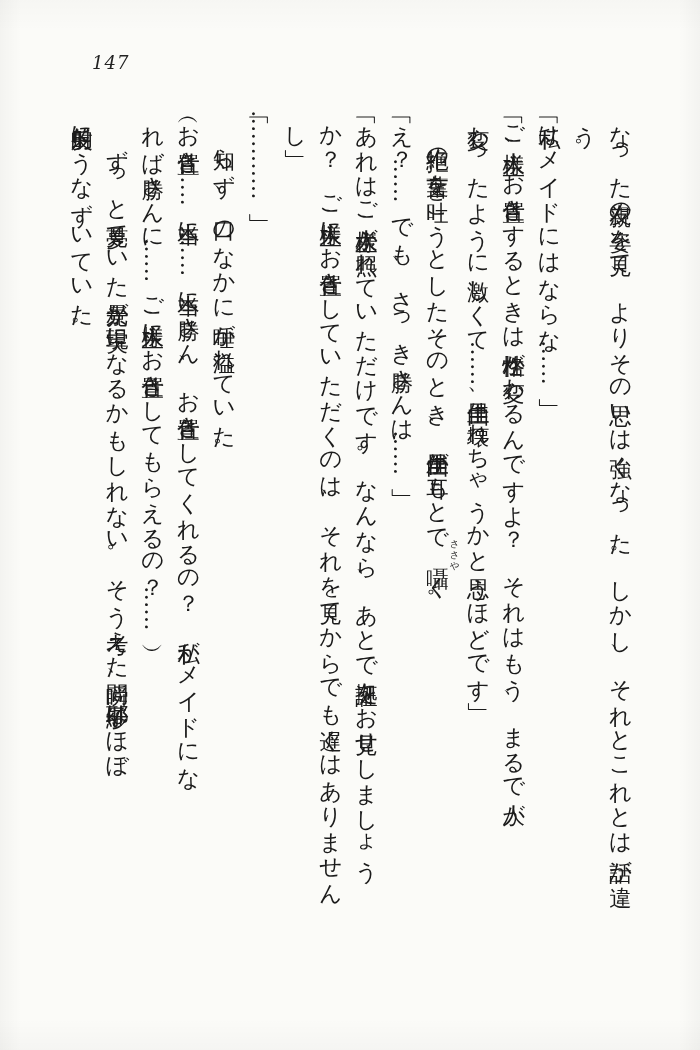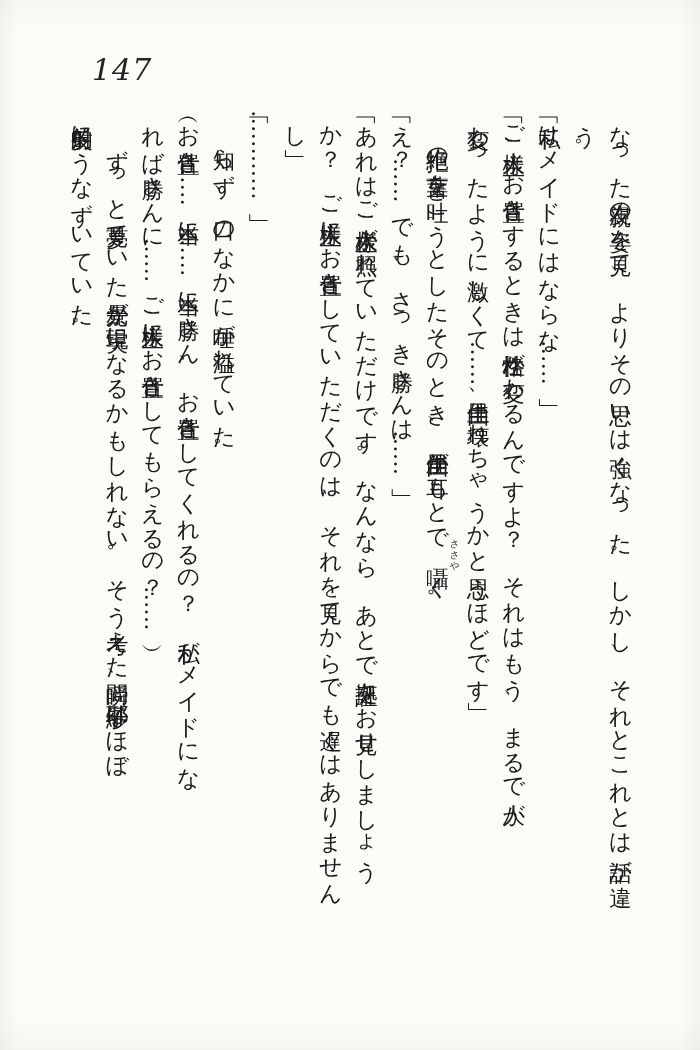--- a/index.html
+++ b/index.html
@@ -18,21 +18,21 @@
     background:
       linear-gradient(90deg, rgba(0,0,0,0.03) 0%, rgba(0,0,0,0) 3%, rgba(0,0,0,0) 97%, rgba(0,0,0,0.03) 100%),
       linear-gradient(180deg, rgba(0,0,0,0.02) 0%, rgba(0,0,0,0) 3%, rgba(0,0,0,0) 97%, rgba(0,0,0,0.025) 100%);
   }
   .page-number {
     position: absolute;
     top: 52px;
     left: 92px;
     font-family: "DejaVu Serif", "Liberation Serif", serif;
     font-style: italic;
-    font-size: 30px;
+    font-size: 18px;
     letter-spacing: 1px;
     color: #232323;
   }
   .text-block {
     position: absolute;
     top: 110px;
     right: 62px;
     height: 862px;
     writing-mode: vertical-rl;
     text-orientation: mixed;

